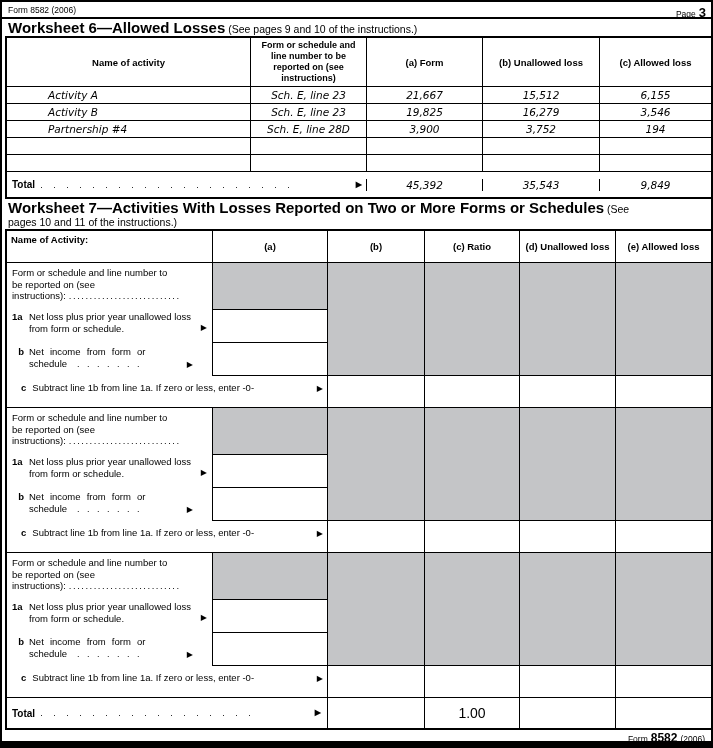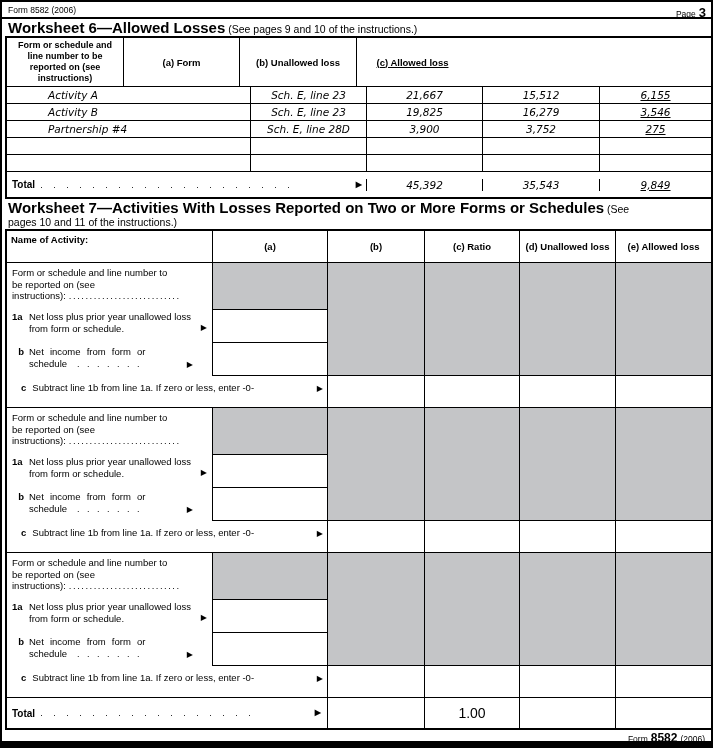--- a/index.html
+++ b/index.html
@@ -33,21 +33,21 @@
   #ws6 { top:34px;  height:163px; }
   #ws7 { top:227px; height:501px; }
 
   .row { display:flex; border-bottom:1px solid #000; }
   .cell { border-left:1px solid #000; position:relative; }
   .cell:first-child { border-left:none; }
   .hc { display:flex; align-items:center; justify-content:center;
         text-align:center; font-weight:bold; font-size:9.5px; line-height:11px; padding:1px 2px; }
 
   
-  .w6c1{width:243px;} .w6c2{width:116px;} .w6c3{width:116px;} .w6c4{width:117px;} .w6c5{width:112px;text-decoration:underline;}
+  .w6c1{width:243px;} .w6c2{width:116px;} .w6c3{width:116px;} .w6c4{width:117px;} .w6c5{width:112px;}
   #ws6 .hdr { height:49px; }
   #ws6 .dr  { height:17px; }
   #ws6 .total { height:25px; border-bottom:none; align-items:center; }
   .entry { font-family:"DejaVu Sans", sans-serif; font-style:italic; font-size:10.5px; }
   .dcell { display:flex; align-items:center; justify-content:center; }
   .name-cell { justify-content:flex-start; padding-left:41px; }
   .total-label { display:flex; align-items:center; font-weight:bold; font-size:10px;
                  padding:0 4px 0 5px; width:359px; }
   .leader { flex:1; overflow:hidden; white-space:nowrap; font-weight:normal;
             font-size:9px; word-spacing:6px; margin:0 5px; letter-spacing:1px; }
@@ -114,20 +114,21 @@
   </div>
   <div class="toprule"></div>
 
   <div class="ws-title" id="ws6-title">
     <span class="tb">Worksheet 6—Allowed Losses</span>
     <span>(See pages 9 and 10 of the instructions.)</span>
   </div>
 
   <div class="tbl" id="ws6">
     <div class="row hdr">
+      <div class="cell hc w6c1">Name of activity</div>
       <div class="cell hc w6c2" style="font-size:9px;">Form or schedule and line number to be reported on (see instructions)</div>
       <div class="cell hc w6c3">(a) Form</div>
       <div class="cell hc w6c4">(b) Unallowed loss</div>
       <div class="cell hc w6c5">(c) Allowed loss</div>
     </div>
 
     <div class="row dr">
       <div class="cell dcell name-cell w6c1 entry">Activity A</div>
       <div class="cell dcell w6c2 entry">Sch. E, line 23</div>
       <div class="cell dcell w6c3 entry">21,667</div>
@@ -139,21 +140,21 @@
       <div class="cell dcell w6c2 entry">Sch. E, line 23</div>
       <div class="cell dcell w6c3 entry">19,825</div>
       <div class="cell dcell w6c4 entry">16,279</div>
       <div class="cell dcell w6c5 entry">3,546</div>
     </div>
     <div class="row dr">
       <div class="cell dcell name-cell w6c1 entry">Partnership #4</div>
       <div class="cell dcell w6c2 entry">Sch. E, line 28D</div>
       <div class="cell dcell w6c3 entry">3,900</div>
       <div class="cell dcell w6c4 entry">3,752</div>
-      <div class="cell dcell w6c5 entry">275</div>
+      <div class="cell dcell w6c5 entry">194</div>
     </div>
     <div class="row dr">
       <div class="cell dcell name-cell w6c1 entry"></div>
       <div class="cell dcell w6c2 entry"></div>
       <div class="cell dcell w6c3 entry"></div>
       <div class="cell dcell w6c4 entry"></div>
       <div class="cell dcell w6c5 entry"></div>
     </div>
     <div class="row dr">
       <div class="cell dcell name-cell w6c1 entry"></div>

